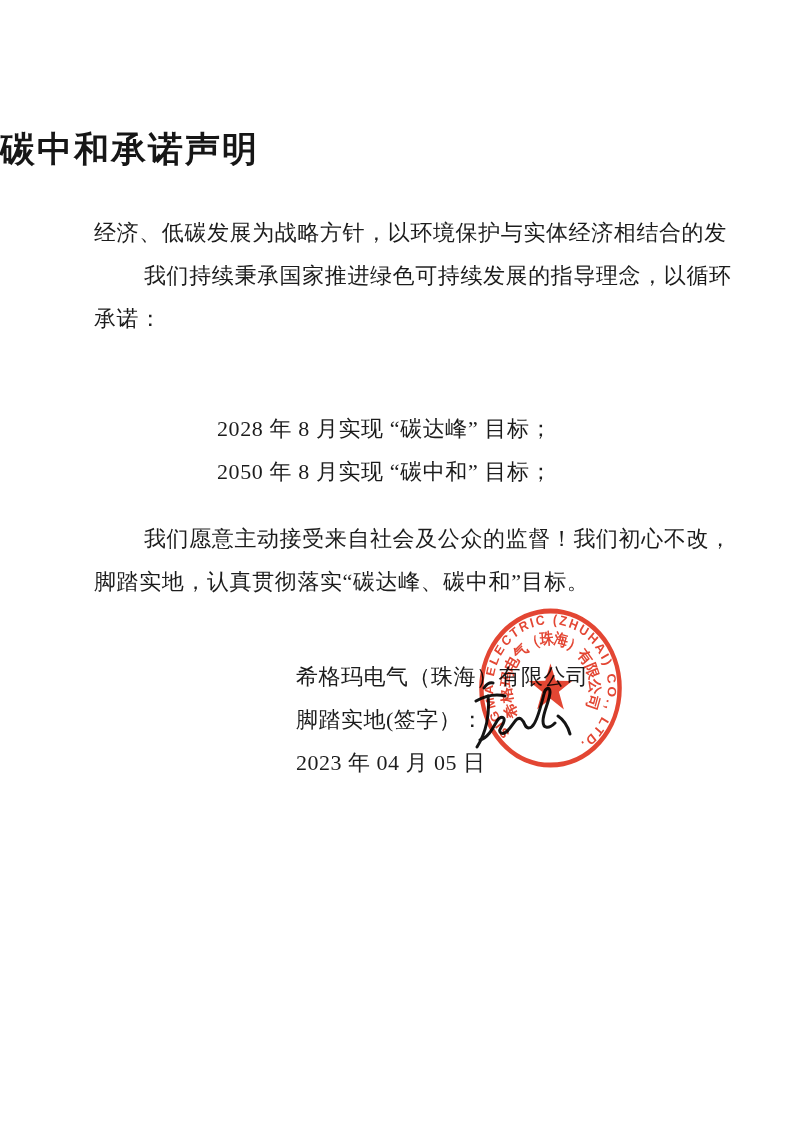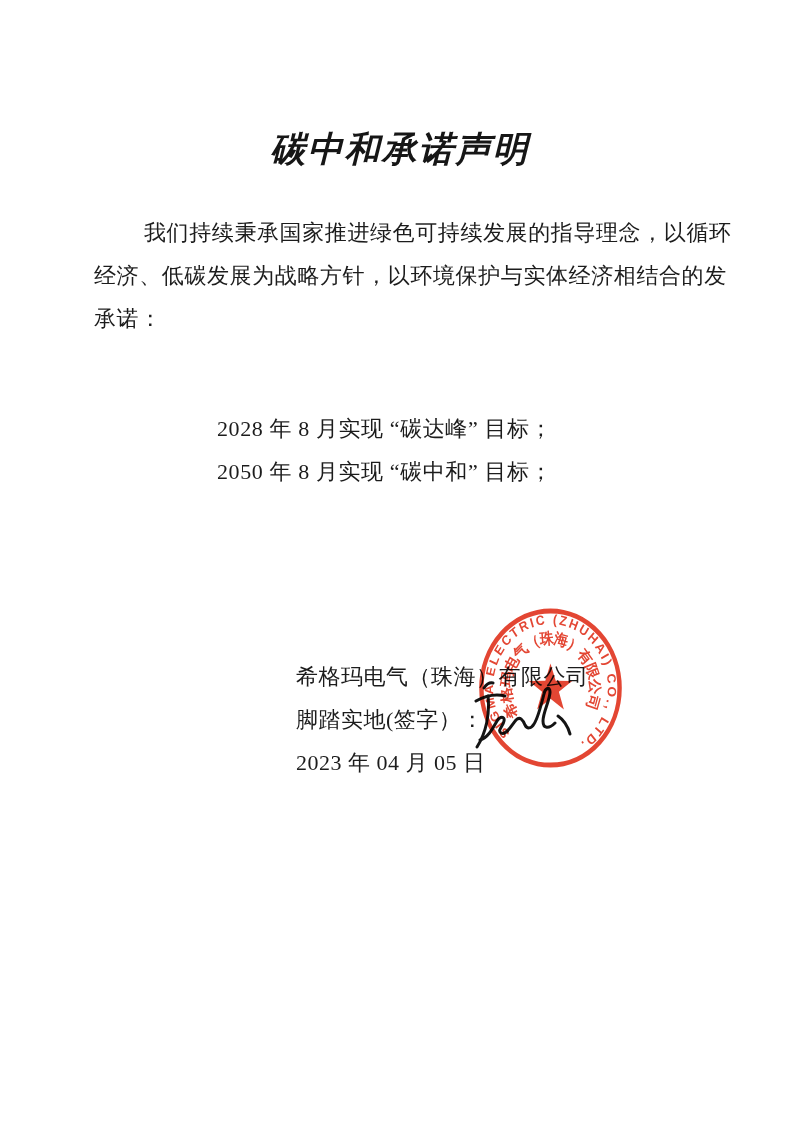--- a/index.html
+++ b/index.html
@@ -13,27 +13,26 @@
     position:relative;
     width:800px;height:1131px;
     margin:0 auto;
     background:#ffffff;
     overflow:hidden;
     color:var(--ink-color);
   }
   .doc-title{
     position:absolute;
     top:126px;left:0;width:100%;
-    text-align:center;
+    text-align:left;
     font-family:"Liberation Sans","DejaVu Sans",sans-serif;
     font-weight:bold;
     font-size:35px;
     letter-spacing:2px;
     color:#161616;
-    font-style:italic;
   }
   .para{
     position:absolute;
     left:94px;width:640px;
     font-size:22px;
     line-height:43px;
     letter-spacing:0.6px;
     color:var(--ink-color);
   }
   .para .line{white-space:nowrap;}
@@ -90,30 +89,34 @@
   }
 </style>
 </head>
 <body>
 
 <div class="page">
 
   <div class="doc-title">碳中和承诺声明</div>
 
   <div class="para p1">
+    <div class="line">经济、低碳发展为战略方针，以环境保护与实体经济相结合的发</div>
     <div class="line indent">我们持续秉承国家推进绿色可持续发展的指导理念，以循环</div>
-    <div class="line">经济、低碳发展为战略方针，以环境保护与实体经济相结合的发</div>
     <div class="line">承诺：</div>
   </div>
 
   <div class="para commitments">
     <div class="line">2028 年 8 月实现 “碳达峰” 目标；</div>
     <div class="line">2050 年 8 月实现 “碳中和” 目标；</div>
   </div>
 
+  <div class="para p2">
+    <div class="line indent">我们愿意主动接受来自社会及公众的监督！我们初心不改，</div>
+    <div class="line">脚踏实地，认真贯彻落实“碳达峰、碳中和”目标。</div>
+  </div>
 
   <div class="sig-block">
     <div class="line">希格玛电气（珠海）有限公司</div>
     <div class="line">脚踏实地(签字）：</div>
     <div class="line">2023 年 04 月 05 日</div>
   </div>
 
   <svg class="seal" viewBox="0 0 200 200" preserveAspectRatio="none" aria-hidden="true">
     <defs>
       <path id="sealArcEn" d="M 44.85 155.15 A 78 78 0 1 1 139 167.55"></path>

